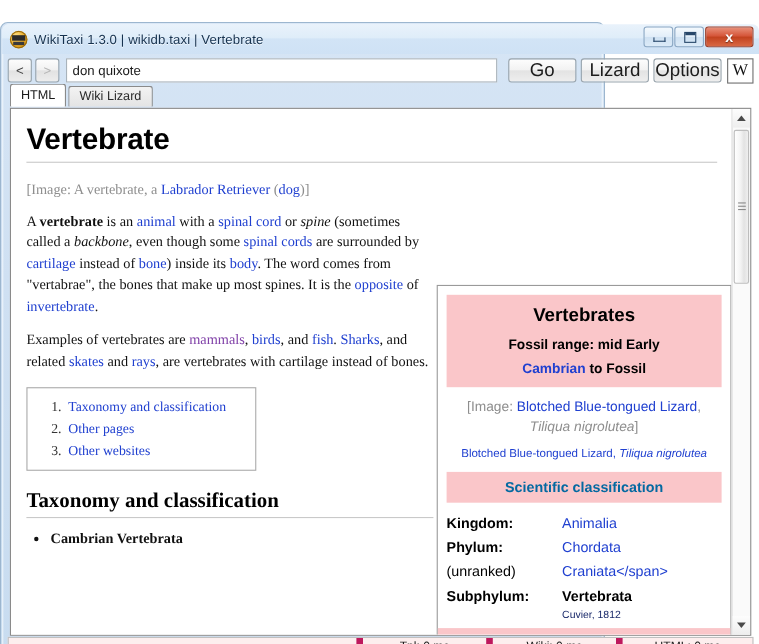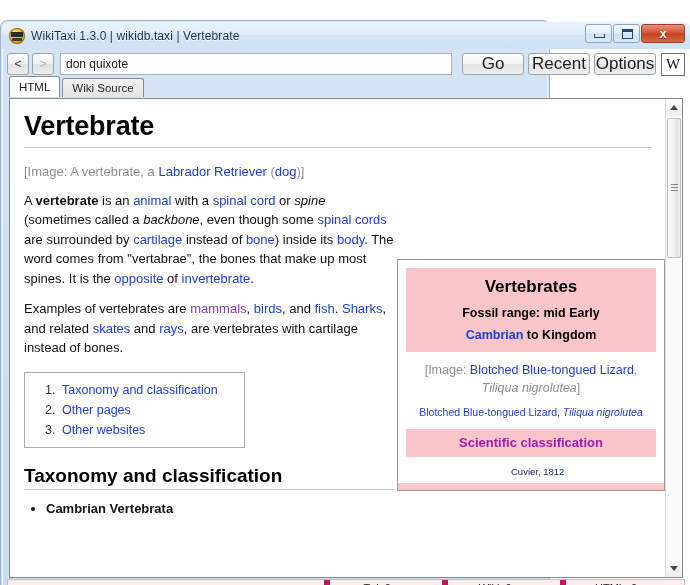--- a/index.html
+++ b/index.html
@@ -252,20 +252,21 @@
     letter-spacing: -.2px;
     font-family: "Liberation Sans", sans-serif;
   }
 
   .col-left {
     width: 370px;
     float: left;
     font-size: 13px;
     line-height: 19.5px;
     color: #111;
+    font-family: Liberation Serif, serif;
   }
   a, .lnk {
     color: #2040d0;
     text-decoration: none;
     cursor: pointer;
   }
   .lnk.visited { color: #8041a8; }
   .imgph {
     color: #8e8e8e;
     font-size: 13px;
@@ -347,21 +348,21 @@
   .ib-caption {
     color: #2040d0;
     font-size: 10.5px;
     text-align: center;
     line-height: 15px;
     margin: 0 4px 9px 4px;
   }
   .ib-sci {
     background: #fac6c9;
     text-align: center;
-    color: #a21caf;
+    color: #0369a1;
     font-weight: bold;
     font-size: 13px;
     padding: 6px 0 7px 0;
     margin-bottom: 8px;
   }
   table.ib-tbl {
     width: 100%;
     border-collapse: collapse;
     font-size: 13px;
   }
@@ -486,44 +487,64 @@
         <span class="glyph-close">x</span>
       </div>
     </div>
   </div>
 
   <div class="toolbar">
     <div class="navbtn">&lt;</div>
     <div class="navbtn disabled">&gt;</div>
     <div class="addr">don quixote</div>
     <div class="tbtn">Go</div>
-    <div class="tbtn">Recent</div>
+    <div class="tbtn">Lizard</div>
     <div class="tbtn">Options</div>
     <div class="wbtn-wiki">W</div>
   </div>
 
   <div class="tabs">
     <div class="tab active">HTML</div>
-    <div class="tab inactive">Wiki Source</div>
+    <div class="tab inactive">Wiki Lizard</div>
   </div>
 
   <div class="pane">
     <div class="page">
 
       <h1 class="art-title">Vertebrate</h1>
 
       <div class="infobox">
         <div class="ib-head">
           <div class="ib-title">Vertebrates</div>
           <div class="ib-fossil">Fossil range: mid Early</div>
-          <div class="ib-fossil2"><span class="lnk">Cambrian</span><span> to Kingdom</span></div>
+          <div class="ib-fossil2"><span class="lnk">Cambrian</span><span> to Fossil</span></div>
         </div>
         <div class="ib-imgph"><span>[Image: </span><span class="lnk">Blotched Blue-tongued Lizard</span><span>, </span><i>Tiliqua nigrolutea</i><span>]</span></div>
         <div class="ib-caption"><span class="lnk">Blotched Blue-tongued Lizard</span><span>, </span><i>Tiliqua nigrolutea</i></div>
         <div class="ib-sci">Scientific classification</div>
+        <table class="ib-tbl">
+          <tbody>
+              <tr>
+            <td class="k">Kingdom:</td>
+            <td class="v">Animalia</td>
+          </tr>
+          <tr>
+            <td class="k">Phylum:</td>
+            <td class="v">Chordata</td>
+          </tr>
+          <tr>
+            <td class="k plain">(unranked)</td>
+            <td class="v">Craniata&lt;/span&gt;</td>
+          </tr>
+          <tr>
+            <td class="k">Subphylum:</td>
+            <td class="v bold">Vertebrata</td>
+          </tr>
+        </tbody>
+          </table>
         <div class="authority">Cuvier, 1812</div>
         <div class="ib-footstrip"></div>
       </div>
 
       <div class="col-left">
 
         <div class="imgph"><span>[Image: A vertebrate, a </span><span class="lnk">Labrador Retriever</span><span> (</span><span class="lnk">dog</span><span>)]</span></div>
 
         <p class="body"><span>A </span><b>vertebrate</b><span> is an </span><span class="lnk">animal</span><span> with a </span><span class="lnk">spinal cord</span><span> or </span><i>spine</i><span> (sometimes called a </span><i>backbone</i><span>, even though some </span><span class="lnk">spinal cords</span><span> are surrounded by </span><span class="lnk">cartilage</span><span> instead of </span><span class="lnk">bone</span><span>) inside its </span><span class="lnk">body</span><span>. The word comes from "vertabrae", the bones that make up most spines. It is the </span><span class="lnk">opposite</span><span> of </span><span class="lnk">invertebrate</span><span>.</span></p>
 

